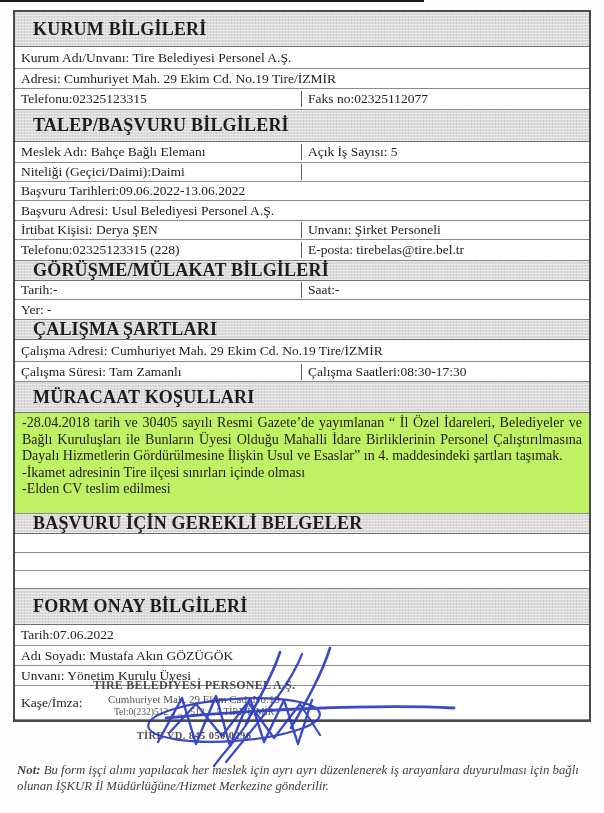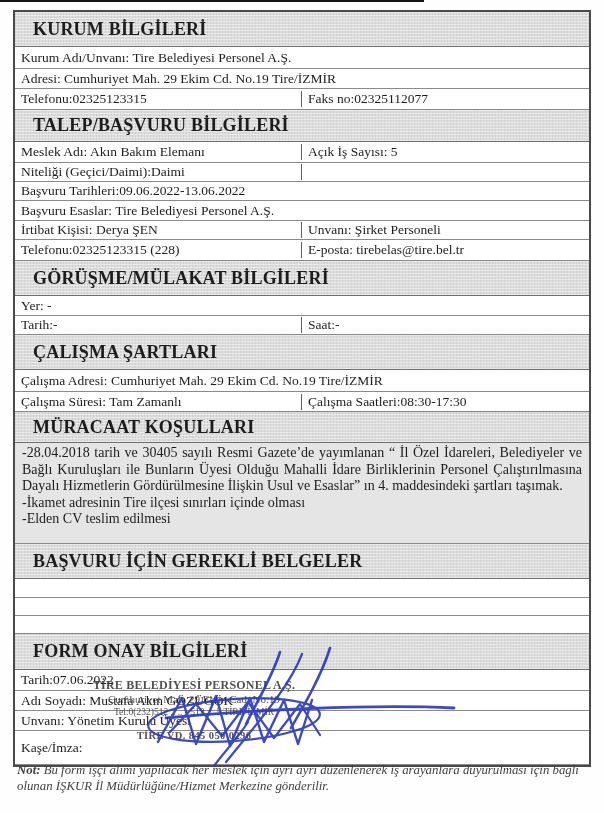--- a/index.html
+++ b/index.html
@@ -35,25 +35,25 @@
     box-sizing:border-box;background:#fff;
   }
   .cell{
     display:flex;align-items:center;
     padding:0 6px;font-size:13.5px;
     box-sizing:border-box;white-space:nowrap;overflow:hidden;
   }
   .col-l{width:50%;border-right:1px solid #5d5d5d;}
   .col-r{flex:1;}
   .full{width:100%;}
-  .h35{height:35px}.h36{height:36px}.h34{height:34px}.h33{height:35px}.h32{height:32px}.h31{height:31px}
+  .h35{height:35px}.h36{height:36px}.h34{height:34px}.h33{height:20px}.h32{height:32px}.h31{height:31px}
   .h22{height:22px}.h21{height:21px}.h20{height:20px}.h19{height:19px}.h18{height:18px}
   .para-cell{
     height:101px;padding:2px 7px 0 7px;font-size:14px;line-height:16.6px;
-    border-bottom:1px solid #8a8a8a;box-sizing:border-box;background:#e5e5e5;
+    border-bottom:1px solid #8a8a8a;box-sizing:border-box;background:#bef264;
   }
   .para-just{text-align:justify;}
   .note{
     position:absolute;left:17px;top:762px;width:566px;
     font-style:italic;font-size:12.8px;line-height:16px;color:#404040;
   }
   .note-bold{font-weight:bold;}
   .stamp{
     position:absolute;left:90px;top:678px;width:208px;
     text-align:center;color:#383838;opacity:.88;
@@ -88,50 +88,50 @@
     </div>
     <div class="row h21">
       <div class="cell col-l">Telefonu:02325123315</div>
       <div class="cell col-r">Faks no:02325112077</div>
     </div>
 
     <div class="sec-header h32">
       <span>TALEP/BAŞVURU BİLGİLERİ</span>
     </div>
     <div class="row h21">
-      <div class="cell col-l">Meslek Adı: Akın Bakım Elemanı</div>
+      <div class="cell col-l">Meslek Adı: Bahçe Bağlı Elemanı</div>
       <div class="cell col-r">Açık İş Sayısı: 5</div>
     </div>
     <div class="row h19">
       <div class="cell col-l">Niteliği (Geçici/Daimi):Daimi</div>
     </div>
     <div class="row h19">
       <div class="cell full">Başvuru Tarihleri:09.06.2022-13.06.2022</div>
     </div>
     <div class="row h20">
-      <div class="cell full">Başvuru Esaslar: Tire Belediyesi Personel A.Ş.</div>
+      <div class="cell full">Başvuru Adresi: Usul Belediyesi Personel A.Ş.</div>
     </div>
     <div class="row h19">
       <div class="cell col-l">İrtibat Kişisi: Derya ŞEN</div>
       <div class="cell col-r">Unvanı: Şirket Personeli</div>
     </div>
     <div class="row h21">
       <div class="cell col-l">Telefonu:02325123315 (228)</div>
       <div class="cell col-r">E-posta: tirebelas@tire.bel.tr</div>
     </div>
 
     <div class="sec-header h33">
       <span>GÖRÜŞME/MÜLAKAT BİLGİLERİ</span>
     </div>
-    <div class="row h20">
-      <div class="cell full">Yer: -</div>
-    </div>
     <div class="row h19">
       <div class="cell col-l">Tarih:-</div>
       <div class="cell col-r">Saat:-</div>
+    </div>
+    <div class="row h20">
+      <div class="cell full">Yer: -</div>
     </div>
 
     <div class="sec-header h33">
       <span>ÇALIŞMA ŞARTLARI</span>
     </div>
     <div class="row h22">
       <div class="cell full">Çalışma Adresi: Cumhuriyet Mah. 29 Ekim Cd. No.19 Tire/İZMİR</div>
     </div>
     <div class="row h20">
       <div class="cell col-l">Çalışma Süresi: Tam Zamanlı</div>

